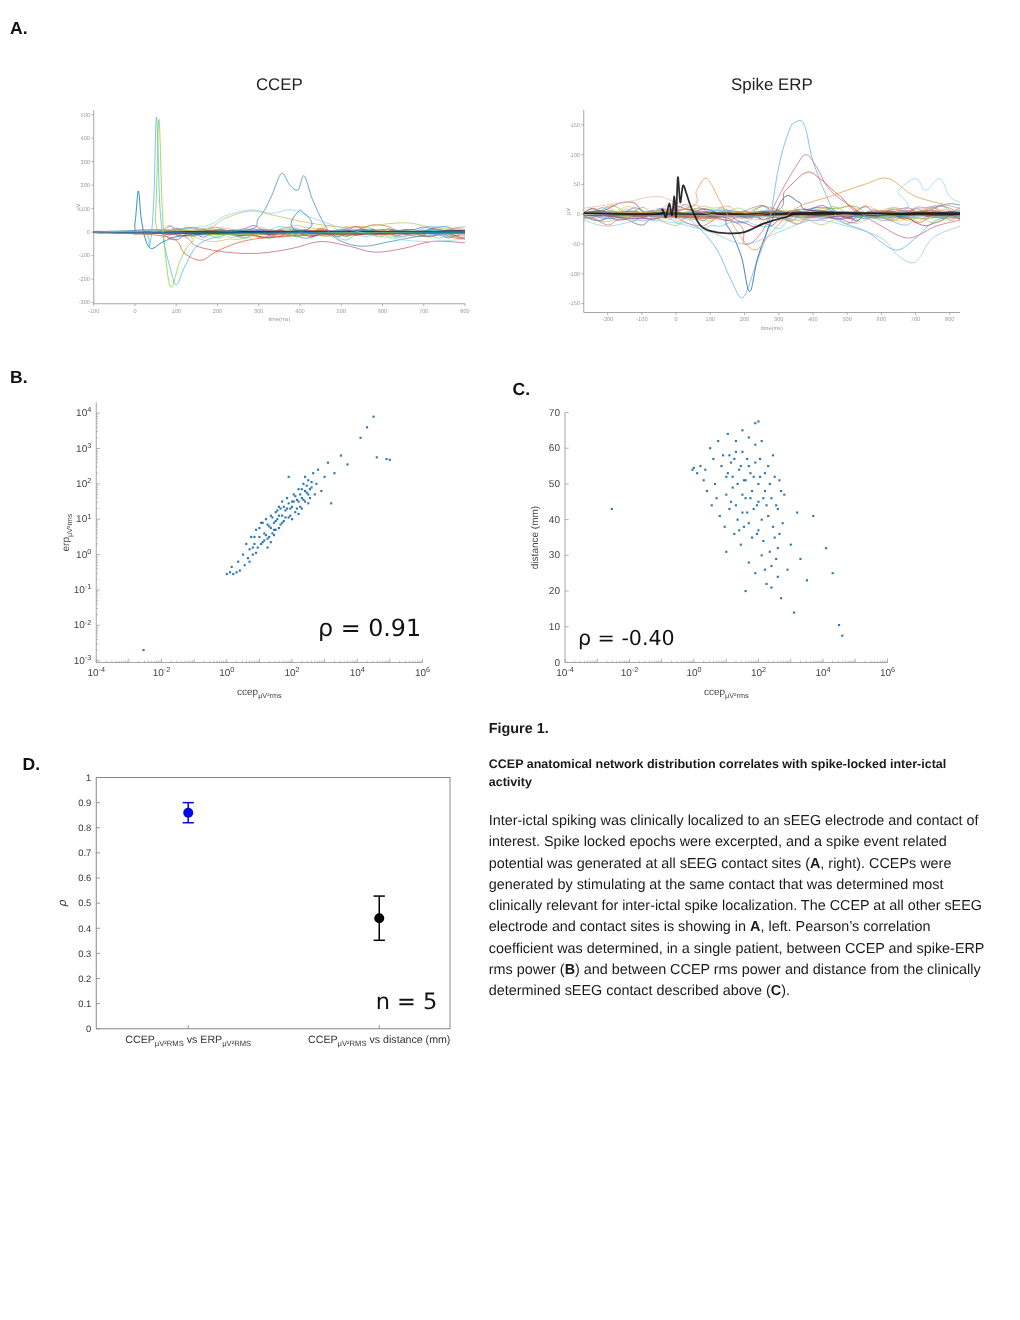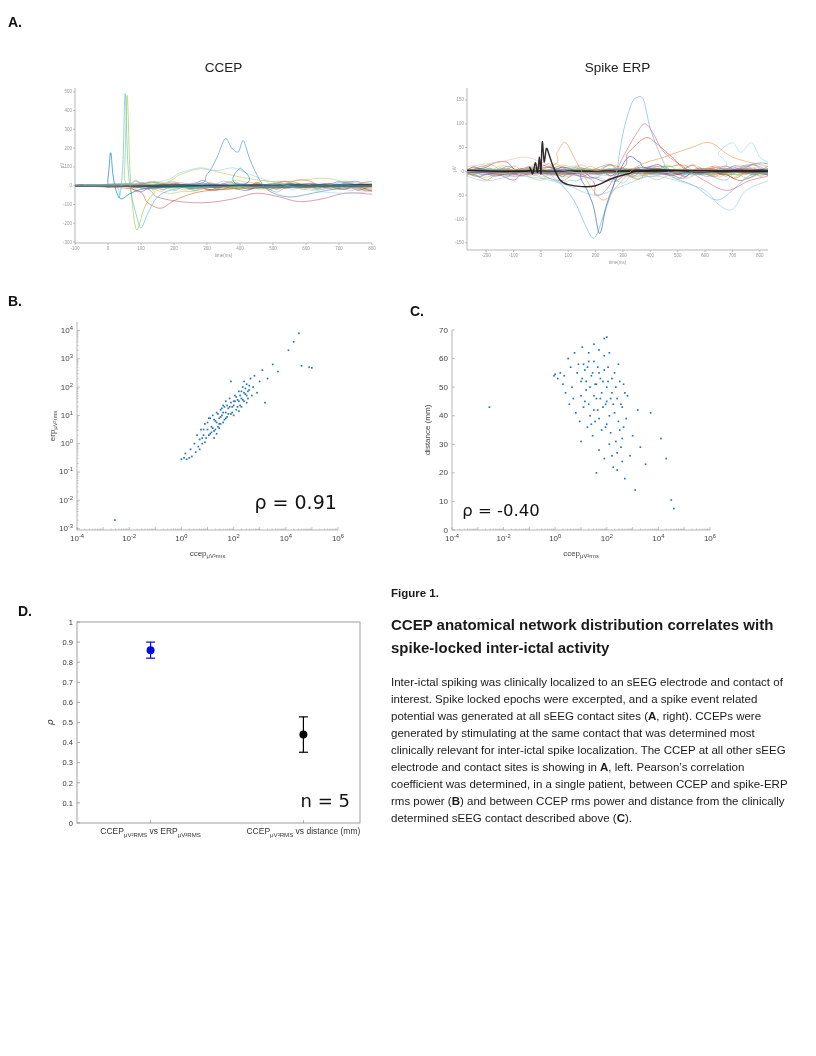--- a/index.html
+++ b/index.html
@@ -7,22 +7,22 @@
         font-family:"Liberation Sans",sans-serif;}
   .plabel{position:absolute;font-weight:bold;font-size:14px;color:#111;
           font-family:"Liberation Sans",sans-serif;}
   svg.chart{position:absolute;overflow:visible;}
   #chart-ccep{left:60px;top:58px;}
   #chart-spike{left:450px;top:58px;}
   #chart-b{left:40px;top:300px;}
   #chart-c{left:418px;top:305px;}
   #chart-d{left:30px;top:598px;}
   .caption{position:absolute;left:391px;top:576px;width:400px;color:#1a1a1a;}
-  .cap-label{font-weight:bold;font-size:11.5px;margin:11px 0 15px 0;}
-  .cap-title{font-weight:bold;font-size:15px;line-height:1.5;margin:0 0 15px 0;}
+  .cap-label{font-weight:bold;font-size:11.5px;margin:1px 0 15px 0;}
+  .cap-title{font-weight:bold;font-size:10px;line-height:1.5;margin:0 0 15px 0;}
   .cap-body{font-size:11.5px;line-height:1.48;margin:0 0 16px 0;}
   .cap-body b{font-weight:bold;}
   .cap-body i{font-family:"DejaVu Serif","Liberation Serif",serif;font-style:italic;}
   .cap-body sub{font-size:8px;}
 </style>
 </head>
 <body>
 
 <div class="page">
   <div class="plabel" style="left:8px;top:14px">A.</div>

